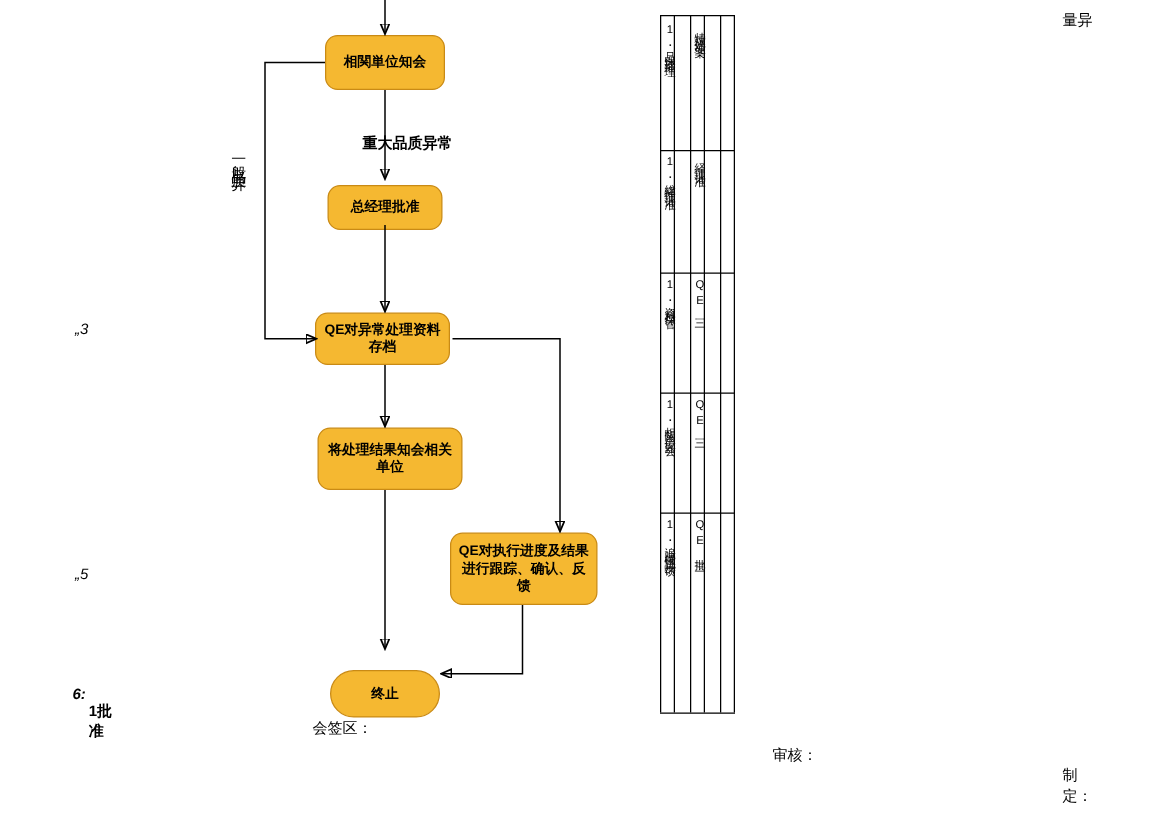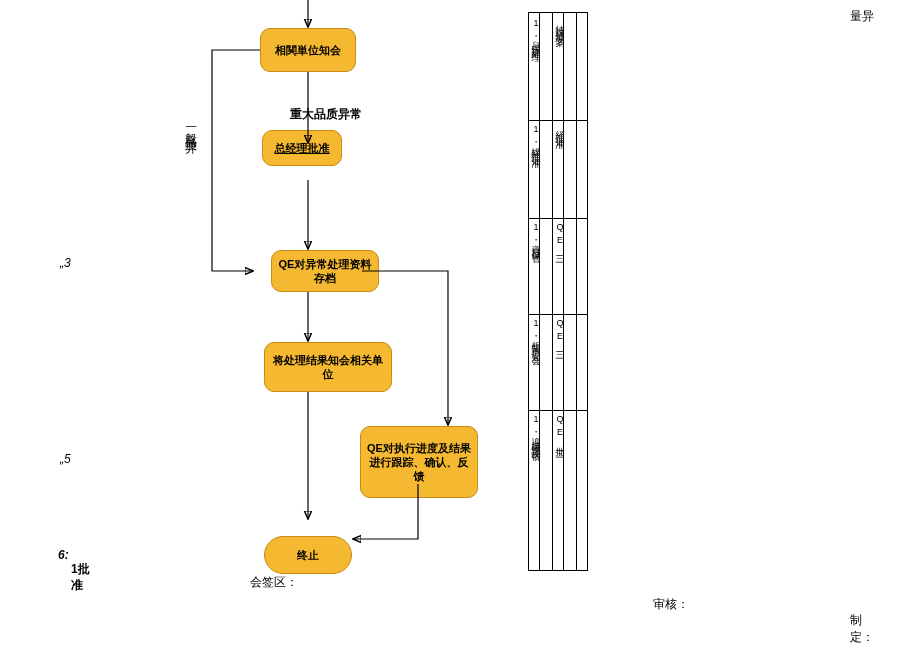--- a/index.html
+++ b/index.html
@@ -66,33 +66,33 @@
     }
     .bold { font-weight: bold; }
   </style>
 </head>
 <body>
 
 <div class="node" style="left:260px; top:28px; width:96px; height:44px;">
   <span>相関単位知会</span>
 </div>
 
-<div class="node" style="left:262px; top:130px; width:80px; height:36px;text-decoration:underline;">
+<div class="node" style="left:262px; top:148px; width:92px; height:36px;">
   <span>总经理批准</span>
 </div>
 
-<div class="node" style="left:271px; top:250px; width:108px; height:42px;">
+<div class="node" style="left:252px; top:250px; width:108px; height:42px;">
   <span>QE对异常处理资料存档</span>
 </div>
 
-<div class="node" style="left:264px; top:342px; width:128px; height:50px;">
+<div class="node" style="left:254px; top:342px; width:116px; height:50px;">
   <span>将处理结果知会相关单位</span>
 </div>
 
-<div class="node" style="left:360px; top:426px; width:118px; height:72px;">
+<div class="node" style="left:360px; top:426px; width:118px; height:58px;">
   <span>QE对执行进度及结果进行跟踪、确认、反馈</span>
 </div>
 
 <div class="node terminator" style="left:264px; top:536px; width:88px; height:38px;">
   <span>终止</span>
 </div>
 
 <div class="label bold" style="left:290px; top:106px;">重大品质异常</div>
 
 <div class="label vtext" style="left:182px; top:120px; font-size:12px;">一般品质异</div>
@@ -122,21 +122,21 @@
 </svg>
 
 <div class="label" style="left:60px; top:256px; font-style:italic;">„3</div>
 <div class="label" style="left:60px; top:452px; font-style:italic;">„5</div>
 <div class="label bold" style="left:58px; top:548px; font-style:italic;">6:</div>
 <div class="label bold" style="left:58px; top:562px; width:30px; line-height:1.3;margin-left:13px;">1批准</div>
 
 <div class="label" style="left:850px; top:8px;text-align:right;">量异</div>
 
 <div class="label" style="left:250px; top:574px;">会签区：</div>
-<div class="label" style="left:653px; top:596px;">审核：</div>
+<div class="label" style="left:618px; top:596px;">审核：</div>
 <div class="label" style="left:850px; top:612px; width:28px; line-height:1.4;">制定：</div>
 
 <div style="position:absolute; left:528px; top:12px; width:100px; height:558px;">
 
   <div class="side-col" style="left:0; top:0; height:558px;"></div>
   <div class="side-col" style="left:24px; top:0; height:558px;"></div>
   <div class="side-col" style="left:48px; top:0; height:558px;"></div>
 
   <div class="side-hline" style="left:0; top:0; width:60px;"></div>
   <div class="side-hline" style="left:0; top:108px; width:60px;"></div>

